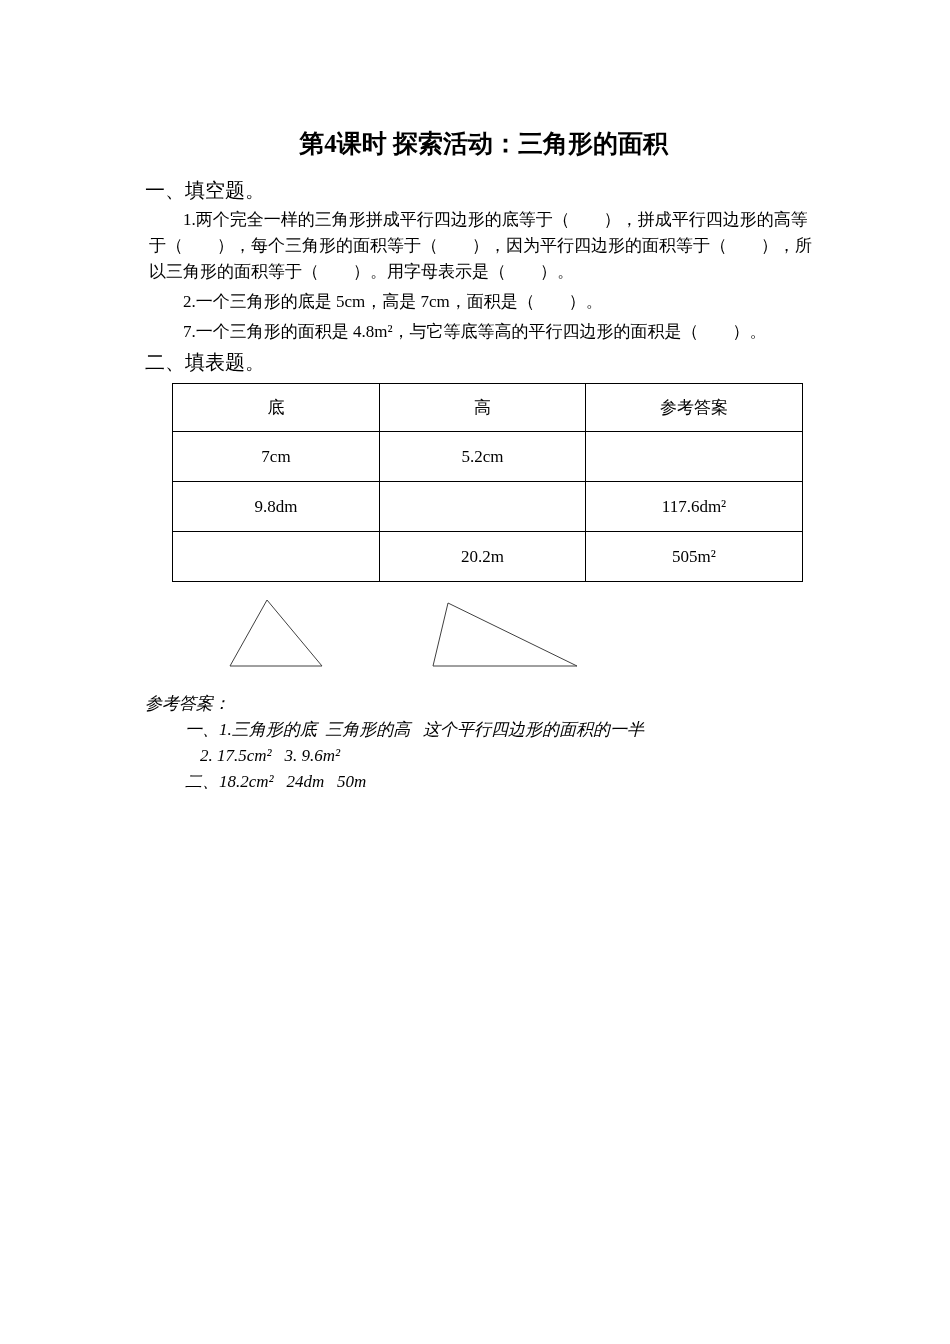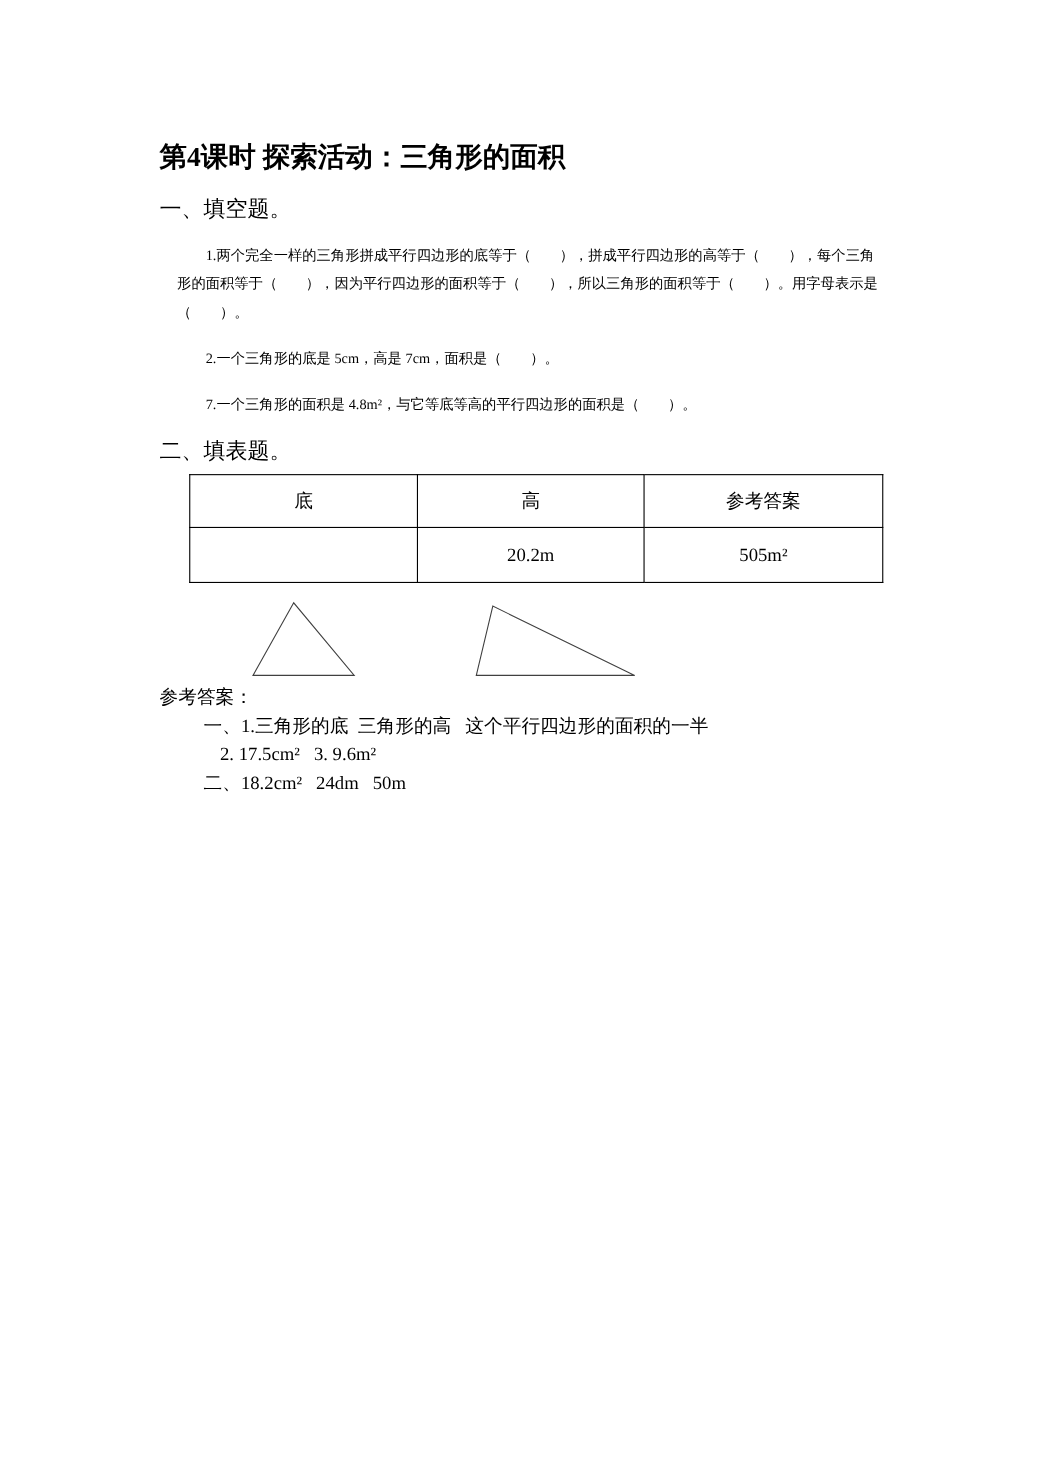--- a/index.html
+++ b/index.html
@@ -12,28 +12,29 @@
     font-family: "Liberation Serif", "DejaVu Serif", serif;
     overflow: hidden;
   }
   .doc {
     padding: 128px 128px 40px 145px; 
     width: 677px;
     box-sizing: content-box;
   }
   .doc-title {
     margin: 0 0 18px 0;
+    text-align: center;
     font-size: 25px;
     font-weight: bold;
     line-height: 1.25;
     font-family: "Liberation Serif", "DejaVu Serif", serif;
   }
   .para {
-    margin: 16px;
-    font-size: 13px;
+    margin: 4px;
+    font-size: 17px;
     line-height: 26px;
   }
   .indent2 { text-indent: 2em; }
   .heading-line { margin: 0; font-size: 20px; line-height: 26px; }
 
   .table-wrap { margin: 8px 0 14px 27px; }
   table.fill-table {
     border-collapse: collapse;
     table-layout: fixed;
     width: 627px;
@@ -49,21 +50,21 @@
   .col-b { width: 205px; }
   .col-c { width: 216px; }
   tr.hdr  { height: 48px; }
   tr.data { height: 50px; }
 
   .triangles {
     display: block;
     margin: 6px 0 2px 0;
   }
 
-  .answers { margin-top: 2px; }
+  .answers { margin-top: 20px; font-style: italic; }
   .ans-heading { margin: 0; font-size: 17px; line-height: 26px; }
   .ans-line {
     margin: 0;
     font-size: 17px;
     line-height: 26px;
     white-space: pre-wrap;
   }
   .ans-ind-a { padding-left: 40px; }
   .ans-ind-b { padding-left: 68px; }
   .ans-ind-c { padding-left: 55px; }
@@ -101,20 +102,30 @@
 
     <div class="table-wrap">
       <table class="fill-table">
         <tbody>
           <tr class="hdr">
             <td class="col-a">底</td>
             <td class="col-b">高</td>
             <td class="col-c">参考答案</td>
           </tr>
           <tr class="data">
+            <td>7cm</td>
+            <td>5.2cm</td>
+            <td></td>
+          </tr>
+          <tr class="data">
+            <td>9.8dm</td>
+            <td></td>
+            <td>117.6dm²</td>
+          </tr>
+          <tr class="data">
             <td></td>
             <td>20.2m</td>
             <td>505m²</td>
           </tr>
         </tbody>
       </table>
     </div>
 
 
     <svg class="triangles" width="677" height="75" viewBox="0 0 677 75">

